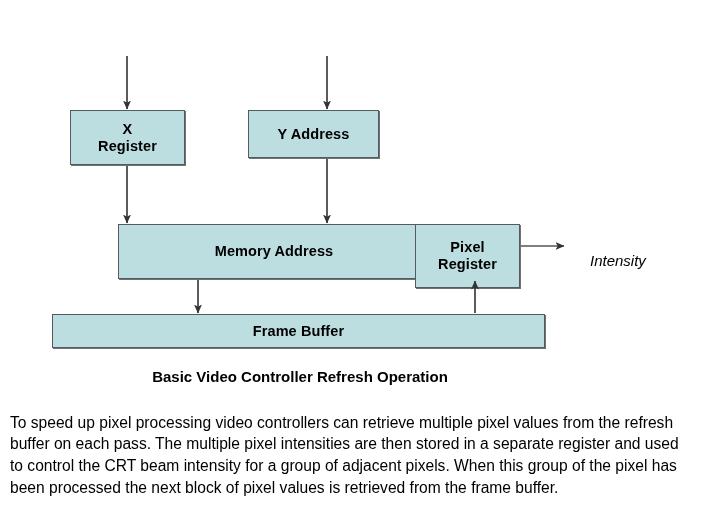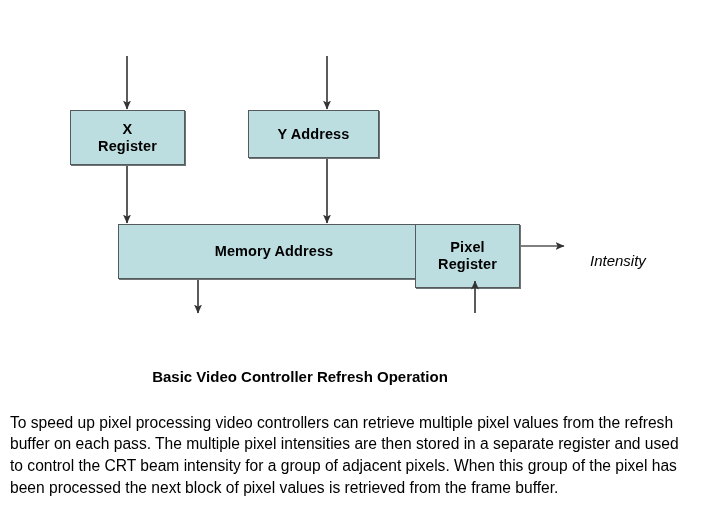--- a/index.html
+++ b/index.html
@@ -114,20 +114,23 @@
     <span>Memory Address</span>
   </div>
 
   <div class="node" id="node-pixelreg">
     <div>
       <span>Pixel</span>
       <span>Register</span>
     </div>
   </div>
 
+  <div class="node" id="node-framebuf">
+    <span>Frame Buffer</span>
+  </div>
 
   <svg id="svg-connectors" viewBox="0 0 704 395" width="704" height="395">
     <defs>
       <marker id="arrowhead" markerWidth="9" markerHeight="8" refX="8.5" refY="4" orient="auto" markerUnits="userSpaceOnUse">
         <path d="M0,0 L9,4 L0,8 L2.2,4 z" fill="#333333"></path>
       </marker>
     </defs>
 
     <line x1="127" y1="56" x2="127" y2="109" stroke="#333333" stroke-width="1.6" marker-end="url(#arrowhead)"></line>
 

